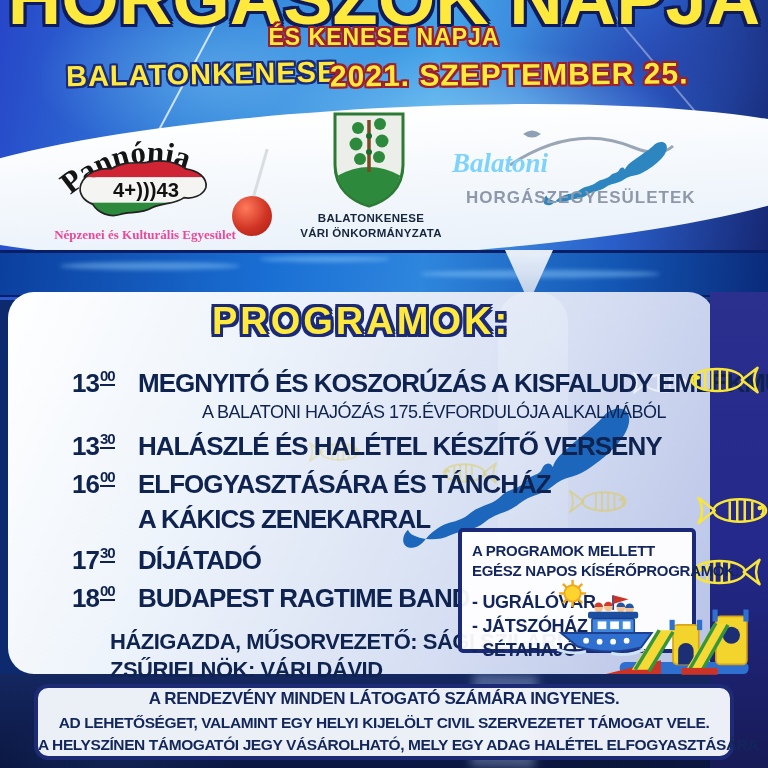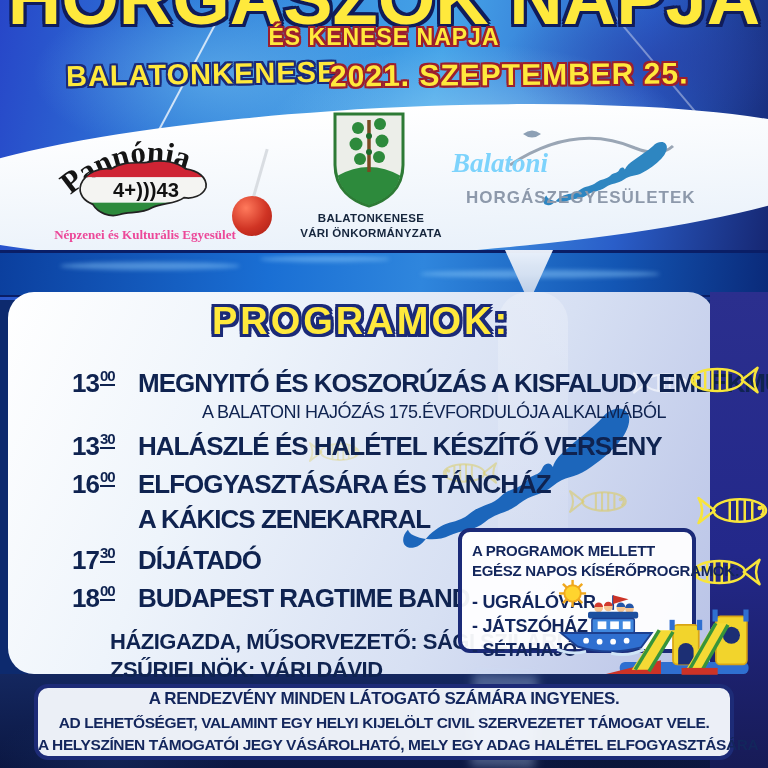--- a/index.html
+++ b/index.html
@@ -73,21 +73,21 @@
   .prog-time sup{font-size:15px;border-bottom:2.5px solid #0f2350;position:relative;top:-1px;margin-left:1px;}
   .prog-sub{font-size:18px;font-weight:normal;letter-spacing:-.5px;margin:-4px 0 8px 130px;white-space:nowrap;}
   .prog-cont{font-size:26px;font-weight:bold;letter-spacing:-1px;margin:-3px 0 10px 66px;white-space:nowrap;}
   .hosts{margin:14px 0 0 38px;font-size:22px;font-weight:bold;letter-spacing:-.5px;line-height:1.25;}
 
   .lake-big{position:absolute;left:388px;top:112px;z-index:1;color:#1c66bb;}
   .fish-deco{position:absolute;z-index:1;}
 
   
   .side-box{position:absolute;left:450px;top:236px;width:238px;height:125px;border:4px solid #1b2a78;
-    border-radius:12px;background:rgba(255,255,255,.94);z-index:3;box-sizing:border-box;padding:9px 10px;}
+    border-radius:5px;background:rgba(255,255,255,.94);z-index:3;box-sizing:border-box;padding:9px 10px;}
   .side-line{font-size:15px;font-weight:bold;color:#13265c;letter-spacing:-.3px;line-height:1.35;white-space:nowrap;}
   .side-items{margin-top:8px;}
   .side-item{font-size:18px;font-weight:bold;color:#13265c;letter-spacing:-.3px;line-height:1.35;}
   .boat-illus{position:absolute;left:545px;top:286px;z-index:4;}
   .castle-illus{position:absolute;left:598px;top:296px;z-index:5;}
 
   
   .navy-strip{position:absolute;left:710px;top:292px;width:58px;height:476px;
     background:linear-gradient(#2b2f8e,#23288a 55%,#171b56);z-index:2;}
   .strip-fish{position:absolute;z-index:3;color:#f8e53a;}

